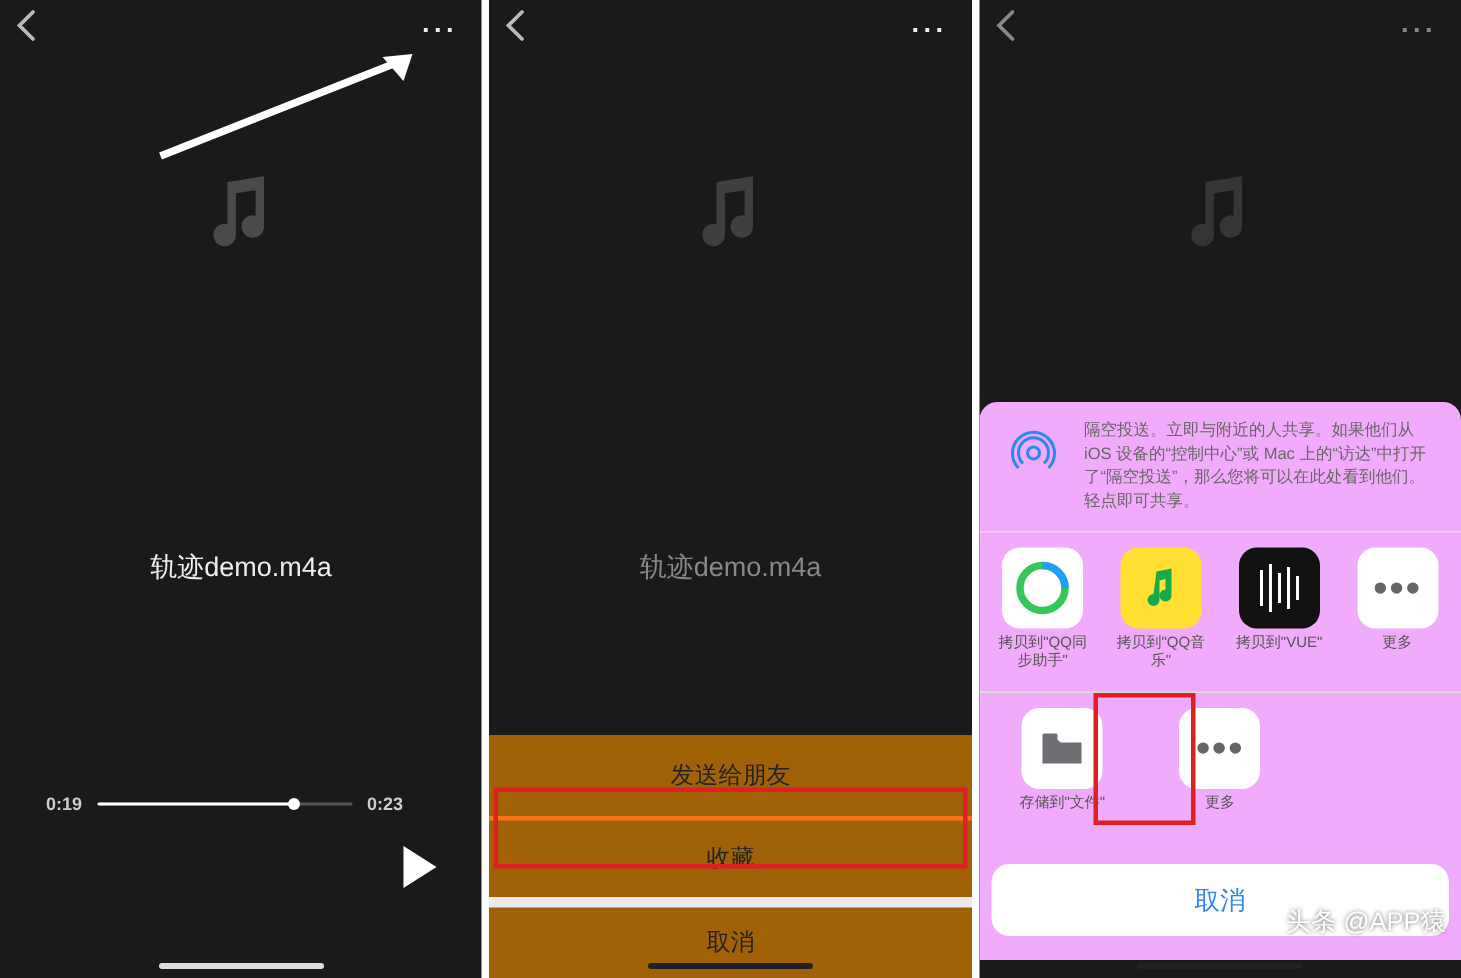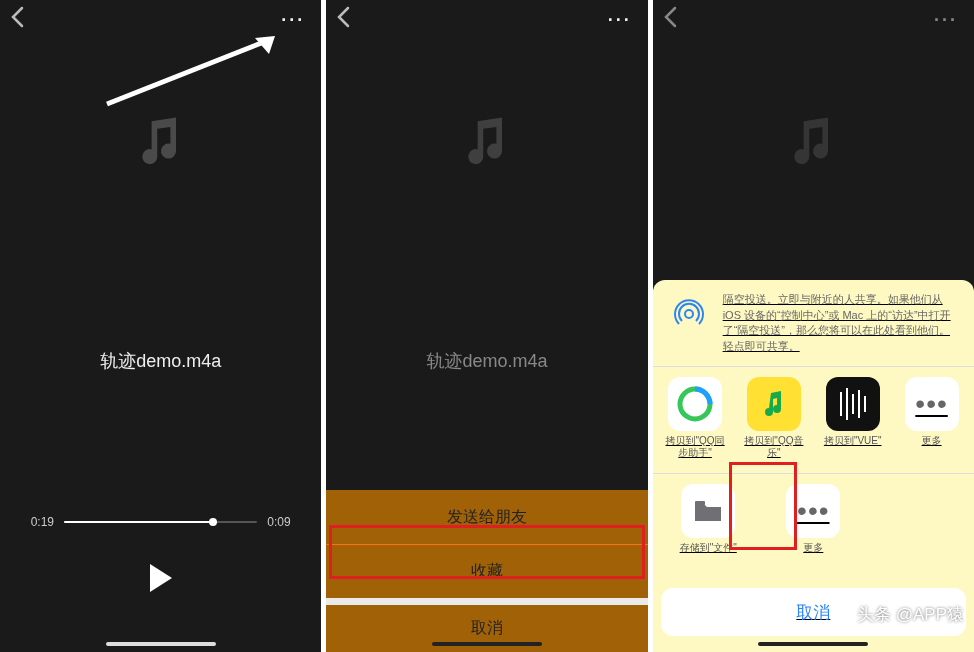--- a/index.html
+++ b/index.html
@@ -7,44 +7,44 @@
       width: 974px; height: 652px;
       display: flex; gap: 5px;
       background: #fff;
       font-family: -apple-system, "Helvetica Neue", Arial, sans-serif;
       position: relative;
     }
     .phone { width: 322px; height: 652px; background: #1a1a1a; position: relative; overflow: hidden; }
     .header { height: 40px; display: flex; align-items: center; justify-content: space-between; padding: 0 16px 0 10px; }
     .back { color: #bbb; font-size: 22px; cursor: pointer; }
     .more { color: #eee; font-size: 18px; letter-spacing: 2px; font-weight: bold; cursor: pointer; }
-    .music-body { display: flex; flex-direction: column; align-items: center; }
+    .music-body { display: flex; flex-direction: column; align-items: center; gap: 16px; }
     .music-icon-wrap { margin-top: 70px; }
     .music-icon-wrap svg { width: 60px; height: 60px; }
     .filename { color: #eee; font-size: 18px; margin-top: 175px; font-weight: 500; }
     
-    .player { position: absolute; bottom: 60px; left: 50%; transform: translateX(-50%); width: 260px; display:flex; flex-direction:column; align-items:center; }
+    .player { position: absolute; bottom: 60px; left: 50%; transform: translateX(-50%); width: 260px; display:flex; flex-direction:row; align-items:flex-start;font-weight:bold; }
     .progress-row { display: flex; align-items: center; gap: 10px; width: 100%; }
     .time { color: #ccc; font-size: 12px; }
     .track { flex: 1; height: 2px; background: #555; position: relative; border-radius: 2px; }
     .track-fill { position: absolute; left: 0; top: 0; bottom: 0; width: 77%; background: #fff; border-radius: 2px; }
     .thumb { position: absolute; top: 50%; left: 77%; transform: translate(-50%,-50%); width: 8px; height: 8px; border-radius: 50%; background: #fff; }
     .play-btn { margin-top: 35px; width: 0; height: 0; border-left: 22px solid #fff; border-top: 14px solid transparent; border-bottom: 14px solid transparent; cursor: pointer; }
     .home-bar { position: absolute; bottom: 6px; left: 50%; transform: translateX(-50%); width: 110px; height: 4px; border-radius: 3px; }
     .home-bar.light { background: #ddd; }
     .home-bar.dark { background: #222; }
     .arrow { position: absolute; top: 34px; right: 34px; pointer-events:none; }
     
     .sheet { position: absolute; bottom: 0; left: 0; right: 0; background: #a16207; border-top-left-radius: 0; border-top-right-radius: 0; }
-    .sheet-item { height: 54px; display: flex; align-items: center; justify-content: center; font-size: 16px; color: #222; border-top: 1px solid #f97316; cursor: pointer; }
+    .sheet-item { height: 54px; display: flex; align-items: center; justify-content: center; font-size: 16px; color: #222; border-top: 3px solid #f97316; cursor: pointer; }
     .sheet-item:first-child { border-top: none; }
     .sheet-cancel { border-top: 7px solid #eaeaea; }
     .highlight-red { position: absolute; border: 3px solid #e02020; pointer-events: none; }
     
-    .phone3-overlay { position: absolute; bottom: 0; left: 0; right: 0; background: #fef9c3; border-top-left-radius: 12px; border-top-right-radius: 12px; text-decoration: underline; }
+    .phone3-overlay { position: absolute; bottom: 12px; left: 0; right: 0; background: #f0abfc; border-top-left-radius: 12px; border-top-right-radius: 12px; }
     .airdrop { display:flex; padding: 12px 14px; gap: 12px; }
     .airdrop-icon { width: 44px; height: 44px; border-radius: 10px; display:flex; align-items:center; justify-content:center; flex-shrink: 0; }
     .airdrop-text { font-size: 11px; color: #666; line-height: 1.4; }
     .app-row { display:flex; padding: 10px 4px 14px 4px; gap: 2px; justify-content: space-around; border-top: 1px solid #ddd; }
     .app-row.second { border-top: 1px solid #ddd; }
     .app-item { display:flex; flex-direction:column; align-items:center; width: 68px; }
     .app-icon { width: 54px; height: 54px; border-radius: 12px; display:flex; align-items:center; justify-content:center; }
     .app-label { font-size: 10px; color: #555; text-align:center; margin-top: 4px; line-height: 1.2; height: 24px; }
     .cancel3 { margin: 8px; background: #fff; border-radius: 12px; height: 48px; display:flex; align-items:center; justify-content:center; color: #2d86f5; font-size: 17px; cursor: pointer; }
     .byline { position: absolute; right: 10px; bottom: 26px; color: #fff; font-size: 17px; text-shadow: 0 0 3px rgba(0,0,0,.6); pointer-events:none; }
@@ -74,21 +74,21 @@
     </div>
     <div class="filename">轨迹demo.m4a</div>
   </div>
   <div class="player">
     <div class="progress-row">
       <span class="time">0:19</span>
       <div class="track">
         <div class="track-fill"></div>
         <div class="thumb"></div>
       </div>
-      <span class="time">0:09</span>
+      <span class="time">0:23</span>
     </div>
     <div class="play-btn"></div>
   </div>
   <div class="home-bar light"></div>
 </div>
 
 <div class="phone">
   <div class="header">
     <div class="back">
       <svg width="14" height="22" viewBox="0 0 14 22">

